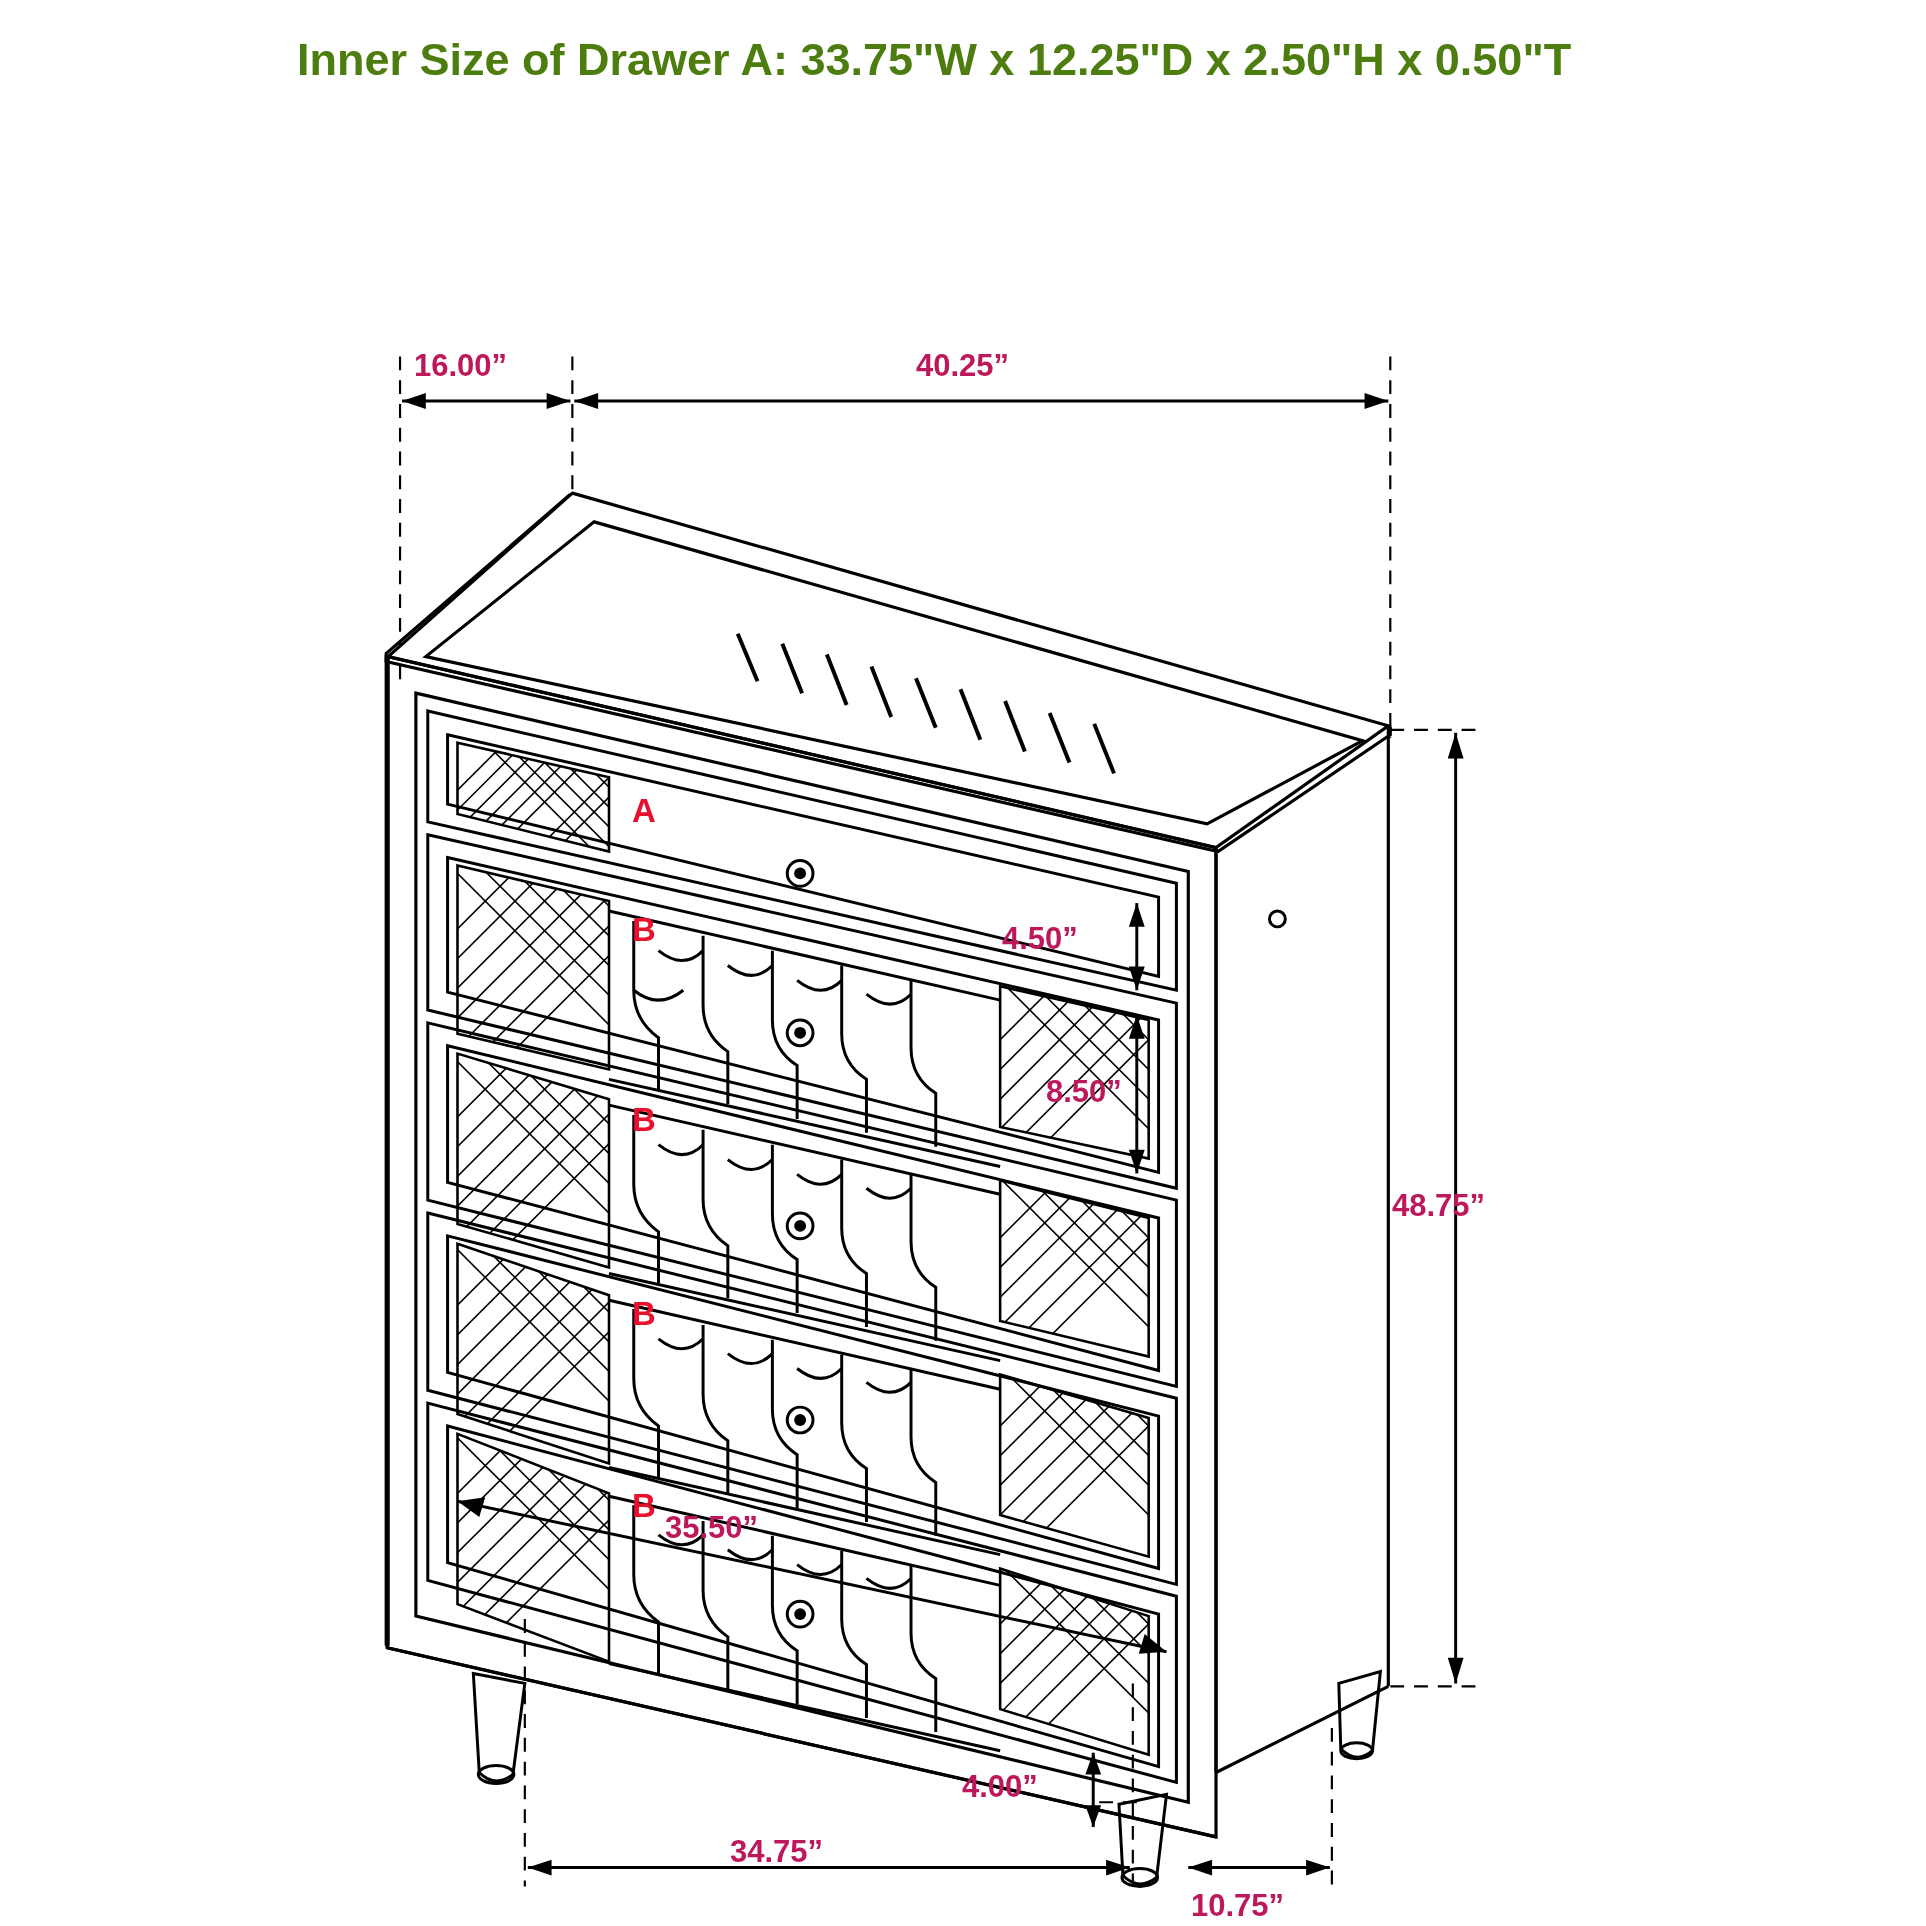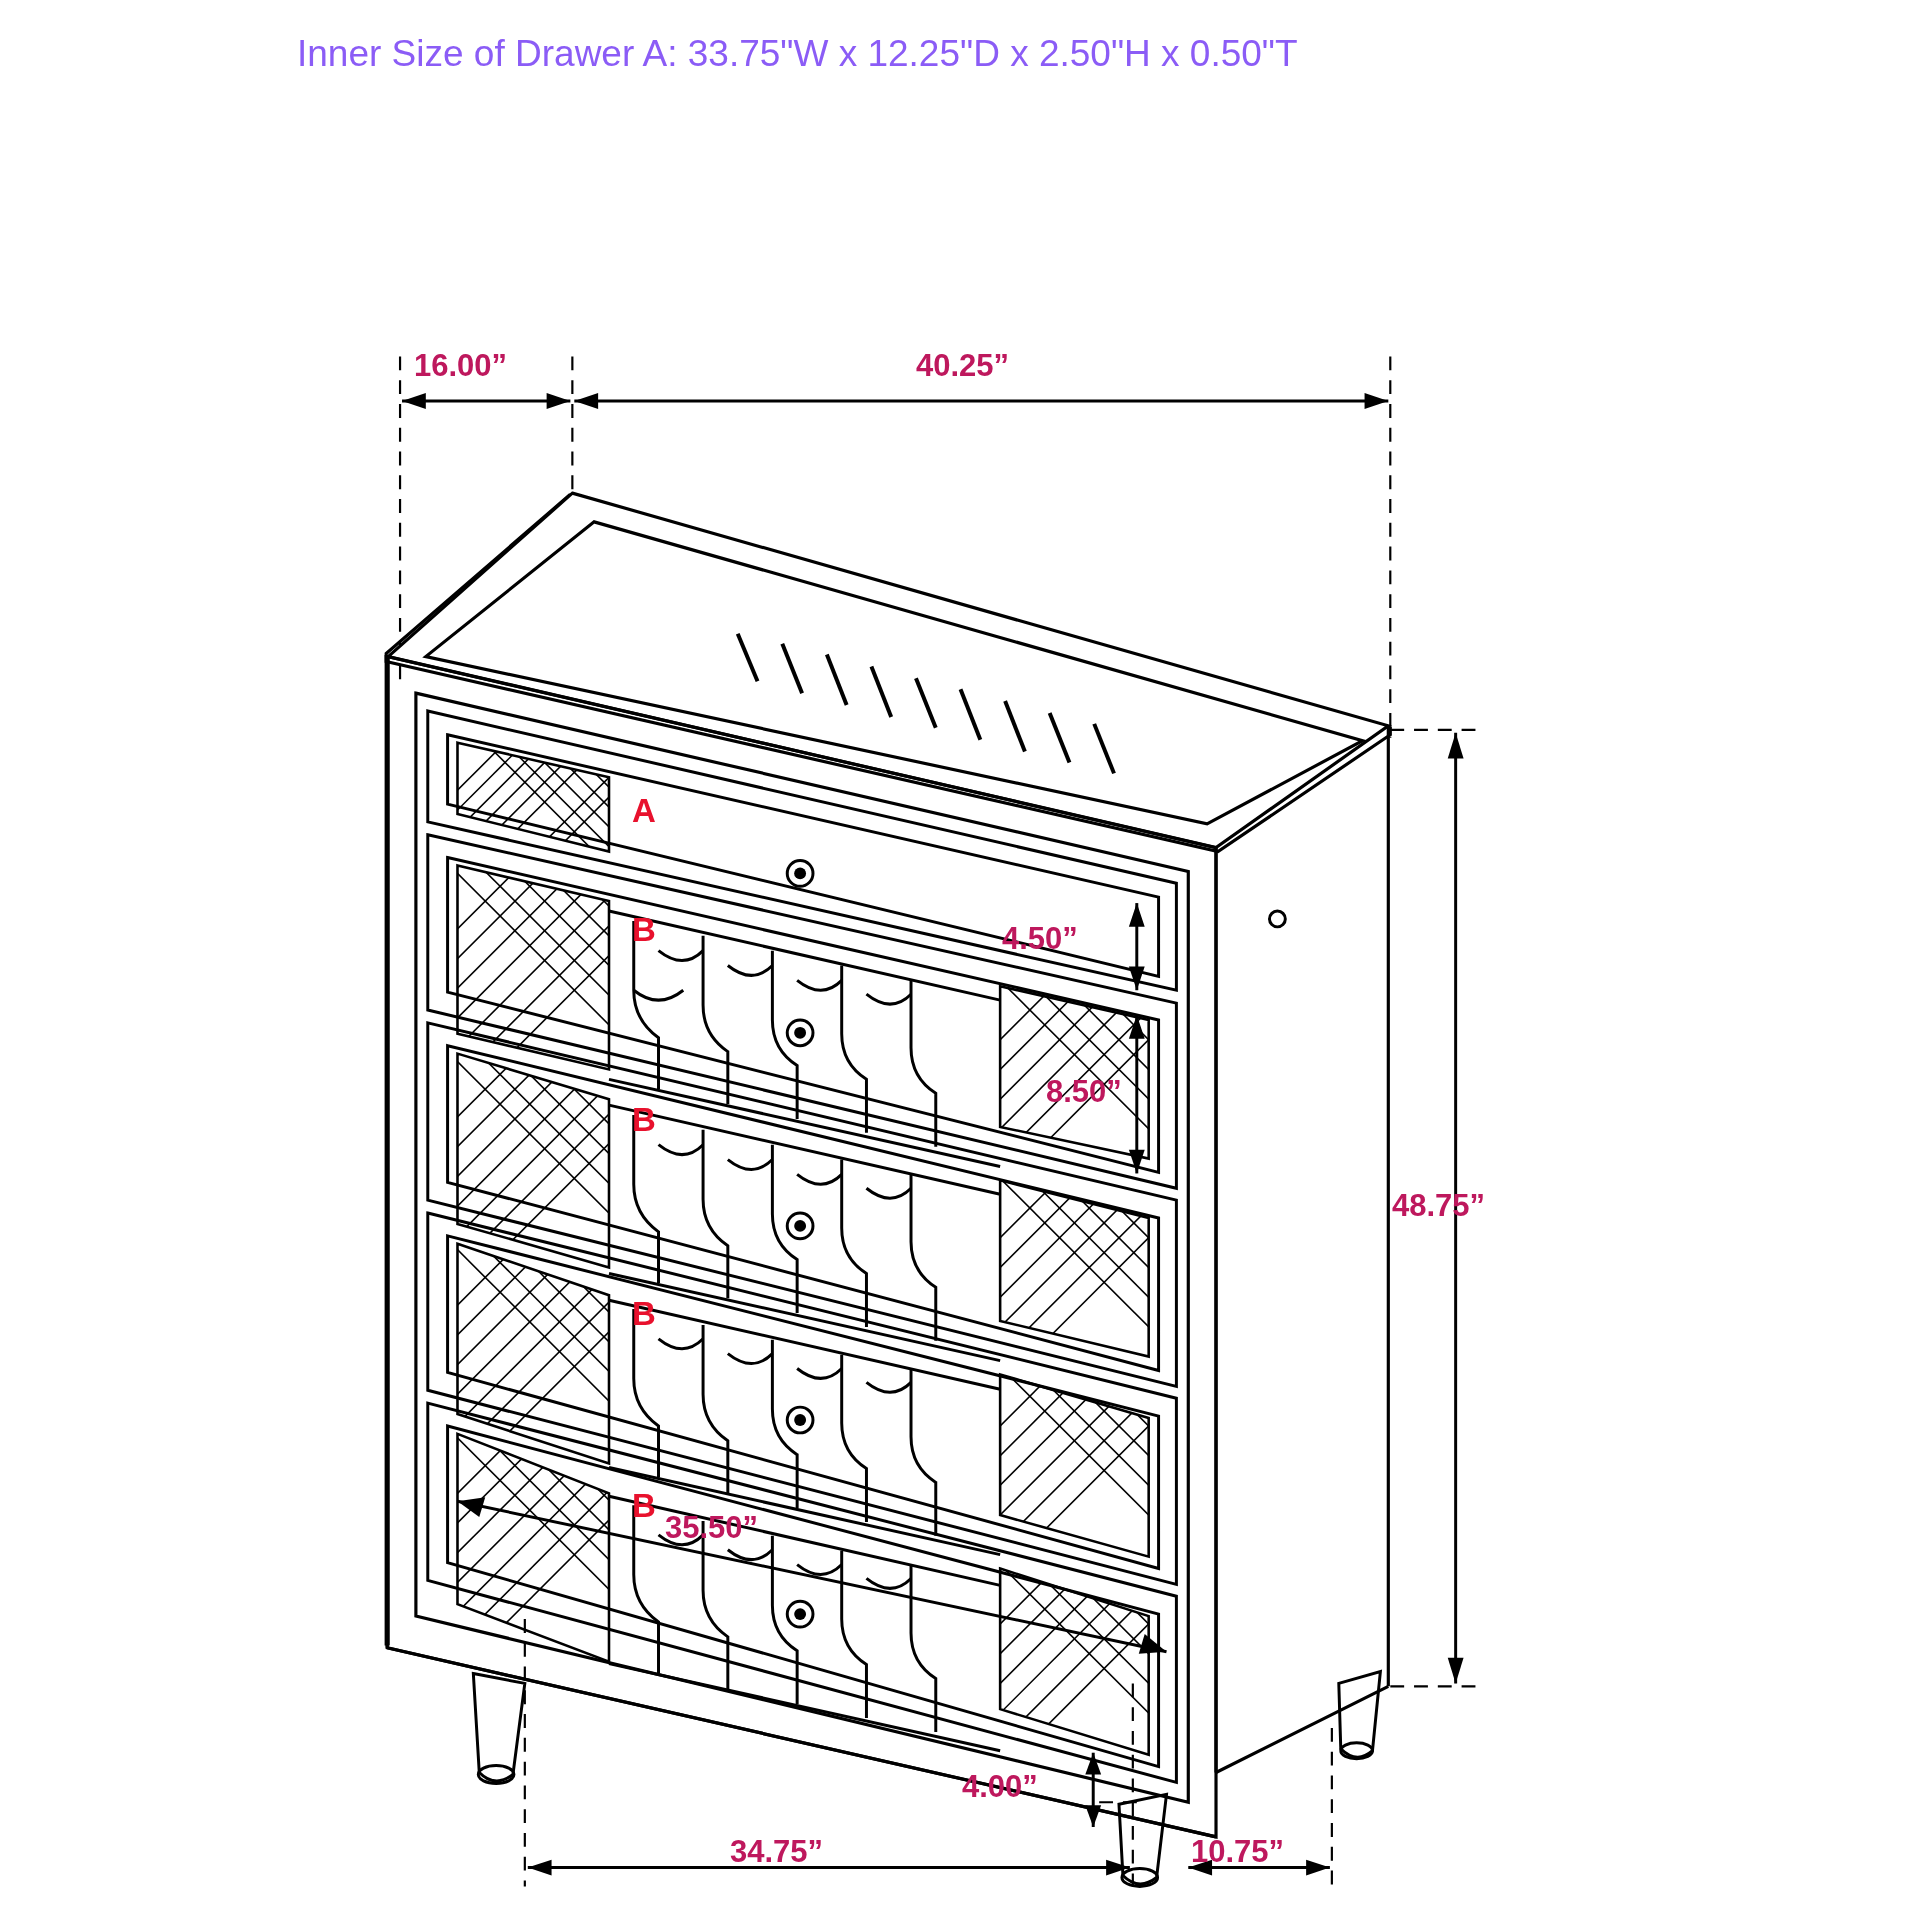--- a/index.html
+++ b/index.html
@@ -1,18 +1,18 @@
 <!DOCTYPE html>
 <html><head>
 <meta charset="utf-8">
 <style>
   html,body{margin:0;padding:0;background:#ffffff;}
   body{width:1927px;height:1927px;position:relative;font-family:"Liberation Sans",sans-serif;overflow:hidden;}
   .spec-block{position:absolute;left:297px;top:30px;}
-  .spec-line{font-size:37px;font-weight:normal;color:#8b5cf6;line-height:1.32;white-space:nowrap;}
+  .spec-line{font-size:45px;font-weight:bold;color:#4d7c0f;line-height:1.32;white-space:nowrap;}
   .dim-label{position:absolute;font-size:31px;font-weight:bold;color:#be185d;white-space:nowrap;}
   .drawer-label{position:absolute;font-size:33px;font-weight:bold;color:#e8112d;}
   svg{position:absolute;left:0;top:0;}
 </style>
 </head>
 <body>
 
 <div class="spec-block">
   <div class="spec-line">Inner Size of Drawer A: 33.75"W x 12.25"D x 2.50"H x 0.50"T</div>
 </div>
@@ -435,20 +435,20 @@
 </svg>
 
 <div class="dim-label" style="left:414px;top:348px;">16.00”</div>
 <div class="dim-label" style="left:916px;top:348px;">40.25”</div>
 <div class="dim-label" style="left:1002px;top:921px;text-align:right;">4.50”</div>
 <div class="dim-label" style="left:1002px;top:1074px;padding-left:44px;">8.50”</div>
 <div class="dim-label" style="left:1386px;top:1188px;padding-left:6px;">48.75”</div>
 <div class="dim-label" style="left:665px;top:1510px;">35.50”</div>
 <div class="dim-label" style="left:962px;top:1769px;">4.00”</div>
 <div class="dim-label" style="left:730px;top:1834px;">34.75”</div>
-<div class="dim-label" style="left:1191px;top:1834px;">10.75”</div>
+<div class="dim-label" style="left:1191px;top:1888px;">10.75”</div>
 
 <div class="drawer-label" style="left:632px;top:792px;">A</div>
 <div class="drawer-label" style="left:632px;top:911px;">B</div>
 <div class="drawer-label" style="left:632px;top:1101px;">B</div>
 <div class="drawer-label" style="left:632px;top:1295px;">B</div>
 <div class="drawer-label" style="left:632px;top:1487px;">B</div>
 
 
 </body></html>

